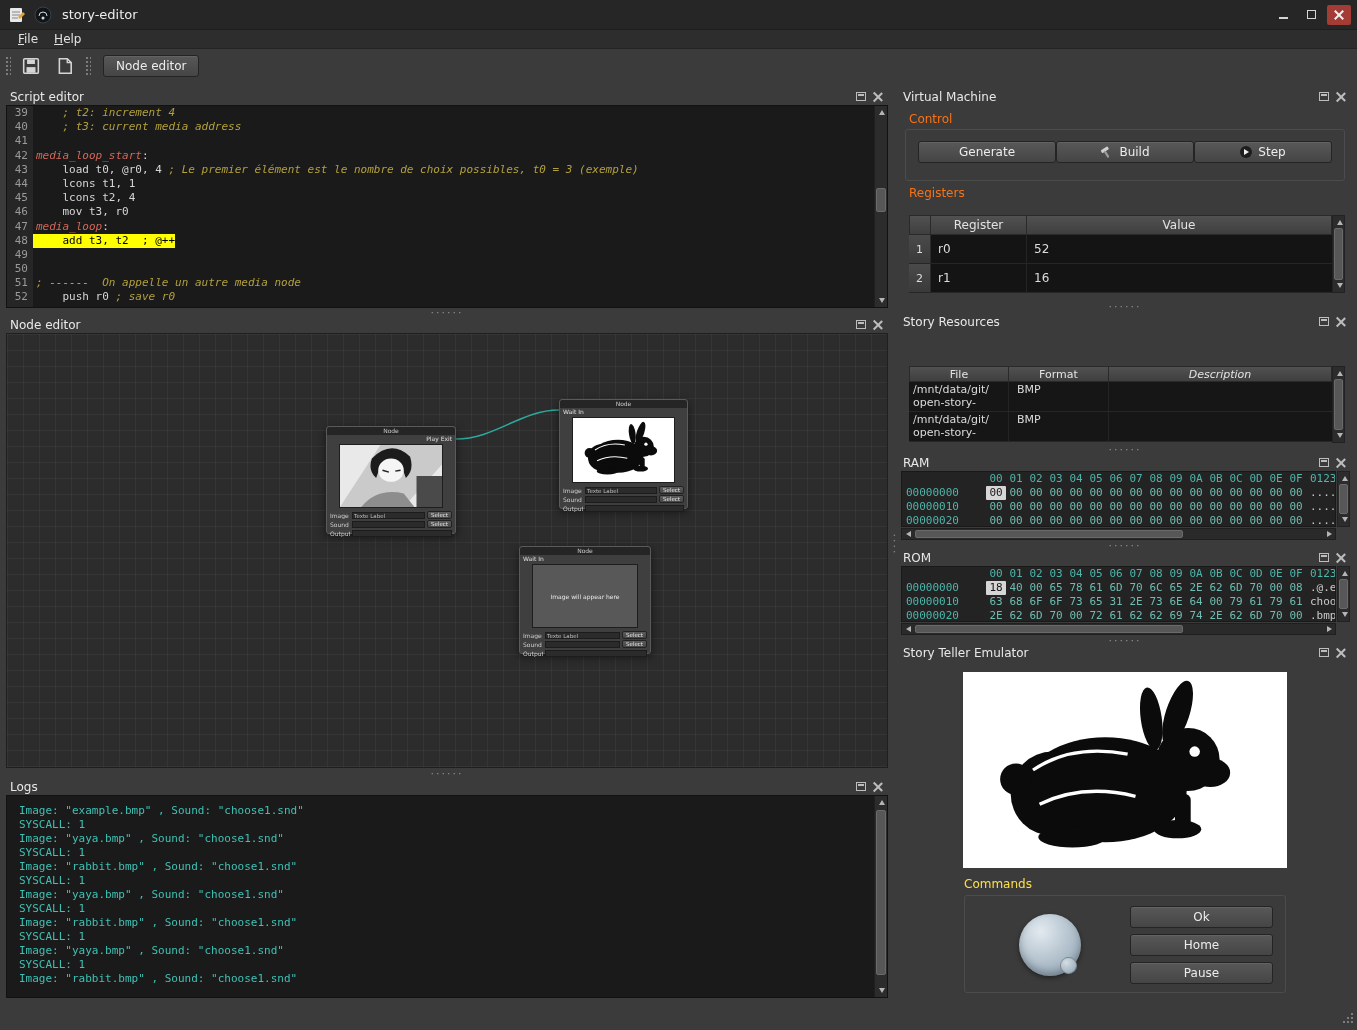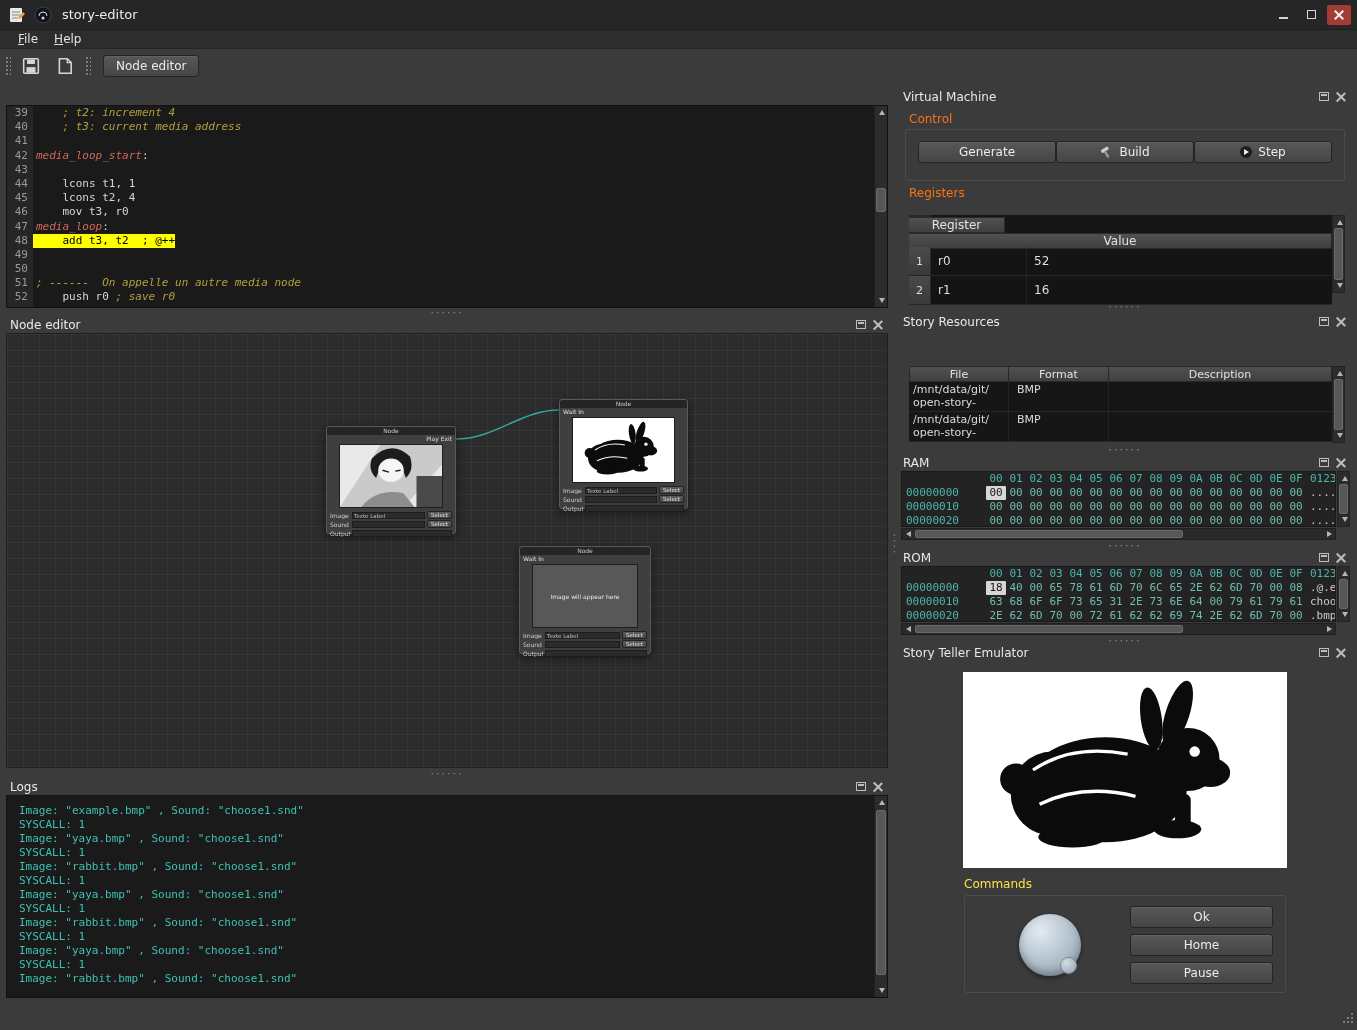--- a/index.html
+++ b/index.html
@@ -128,36 +128,36 @@
   .play-ico { width:12px; height:12px; border-radius:50%; background:#1d1d1d; display:inline-flex; align-items:center; justify-content:center; }
   .play-ico .tri { width:0;height:0;border-top:3px solid transparent;border-bottom:3px solid transparent;border-left:5px solid #eee; margin-left:1px; }
 
   .tbl-head { display:flex; height:16px; }
   .tbl-th { background:linear-gradient(#515151,#3f3f3f); border:1px solid #2a2a2a; border-left:none;
             color:#e2e2e2; font-size:11px; display:flex; align-items:center; justify-content:center; }
   .tbl-th:first-child { border-left:1px solid #2a2a2a; }
 
   .reg-table { position:absolute; left:10px; top:110px; width:436px; }
   .reg-grid { margin-right:13px; background:#161616; }
-  .reg-head { display:flex; height:32px;flex-direction:column; }
+  .reg-head { display:flex; height:20px; }
   .reg-head .corner { width:22px; background:linear-gradient(#515151,#3f3f3f); border:1px solid #2a2a2a; }
   .reg-head .th { background:linear-gradient(#515151,#3f3f3f); border:1px solid #2a2a2a; border-left:none;
                   font-size:12px; color:#e2e2e2; display:flex; align-items:center; justify-content:center; }
   .th-reg { width:96px; } .th-val { flex:1; }
   .reg-row { display:flex; height:29px; border-bottom:1px solid #262626; background:#141414; }
   .reg-idx { width:22px; background:linear-gradient(#4a4a4a,#3a3a3a); border-right:1px solid #2a2a2a;
              display:flex; align-items:center; justify-content:center; font-size:11px; color:#ddd; }
   .reg-c1 { width:96px; border-right:1px solid #242424; display:flex; align-items:center; padding-left:7px; }
   .reg-c2 { flex:1; display:flex; align-items:center; padding-left:7px; }
 
   .res-buttons { position:absolute; left:6px; right:6px; top:7px; display:flex; gap:9px; }
   .res-buttons .btn { flex:1; height:21px; }
   .res-table { position:absolute; left:10px; right:6px; top:36px; height:78px; overflow:hidden; }
   .res-grid { margin-right:13px; background:#161616; }
-  .th-file { width:100px; } .th-fmt { width:100px; } .th-desc { flex:1; }
+  .th-file { width:100px; } .th-fmt { width:100px; } .th-desc { flex:1;font-style:italic; }
   .res-row { display:flex; height:30px; border-bottom:1px solid #272727; background:#161616; }
   .res-cell { font-size:11px; color:#dcdcdc; padding:1px 4px; line-height:13px; overflow:hidden; }
   .rc-file { width:100px; border-right:1px solid #242424; }
   .rc-fmt { width:100px; border-right:1px solid #242424; padding-left:8px; }
   .rc-desc { flex:1; }
 
   
   .hex-view { position:absolute; left:2px; right:15px; top:0; height:56px; background:#232323; border:1px solid #191919;
               overflow:hidden; font:11px "DejaVu Sans Mono","Liberation Mono",monospace; }
   .hex-row { display:flex; height:14px; line-height:14px; white-space:pre; }
@@ -257,40 +257,51 @@
       <svg viewBox="0 0 16 16" width="18" height="18">
           <path d="M3 1.5 h7 l3.5 3.5 v9.5 h-10.5 z" fill="none" stroke="#d5d5d5" stroke-width="1.4"></path>
           <path d="M10 1.5 v3.5 h3.5" fill="none" stroke="#d5d5d5" stroke-width="1.2"></path>
         </svg>
     </button>
     <span class="tool-handle"></span>
     <button class="btn node-editor-toggle">Node editor</button>
   </div>
 
   <div class="panel p-script">
+    <div class="panel-header">
+      <span>Script editor</span>
+      <span class="spacer"></span>
+      <span class="dock-btn">
+          <span class="dock-float"></span>
+        </span>
+      <span class="dock-btn">
+          <span class="dock-close"></span>
+        </span>
+    </div>
     <div class="panel-body dark-body">
       <div class="code-area">
           <div class="code-line">
             <span class="gutter">39</span>
             <span class="code-text"><span class="seg-comment">    ; t2: increment 4</span></span>
           </div>
           <div class="code-line">
             <span class="gutter">40</span>
             <span class="code-text"><span class="seg-comment">    ; t3: current media address</span></span>
           </div>
           <div class="code-line">
             <span class="gutter">41</span>
             <span class="code-text"></span>
           </div>
           <div class="code-line">
             <span class="gutter">42</span>
             <span class="code-text"><span class="seg-label">media_loop_start</span><span class="seg-plain">:</span></span>
           </div>
           <div class="code-line">
             <span class="gutter">43</span>
+            <span class="code-text"><span class="seg-plain">    load t0, @r0, 4 </span><span class="seg-comment">; Le premier élément est le nombre de choix possibles, t0 = 3 (exemple)</span></span>
           </div>
           <div class="code-line">
             <span class="gutter">44</span>
             <span class="code-text"><span class="seg-plain">    lcons t1, 1</span></span>
           </div>
           <div class="code-line">
             <span class="gutter">45</span>
             <span class="code-text"><span class="seg-plain">    lcons t2, 4</span></span>
           </div>
           <div class="code-line">

